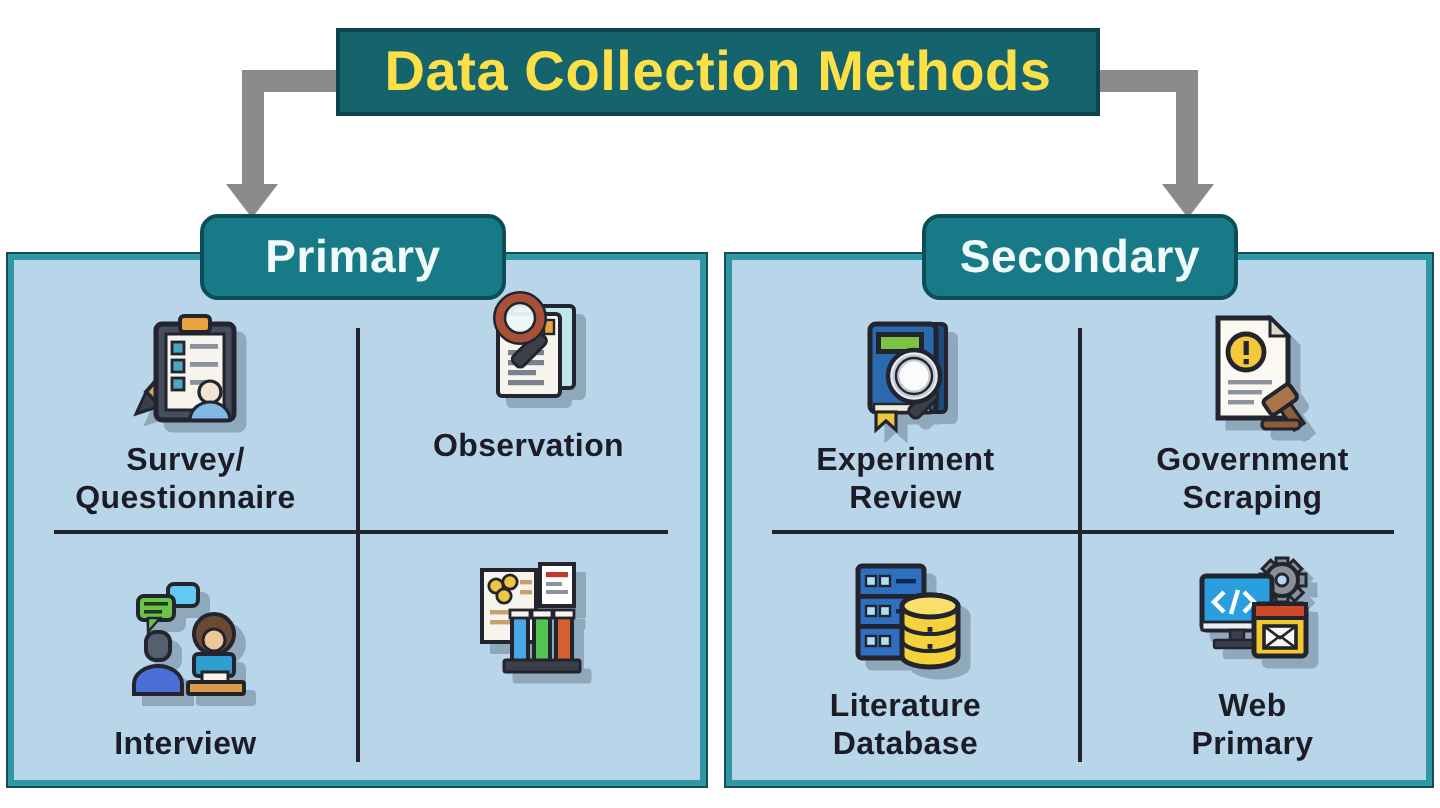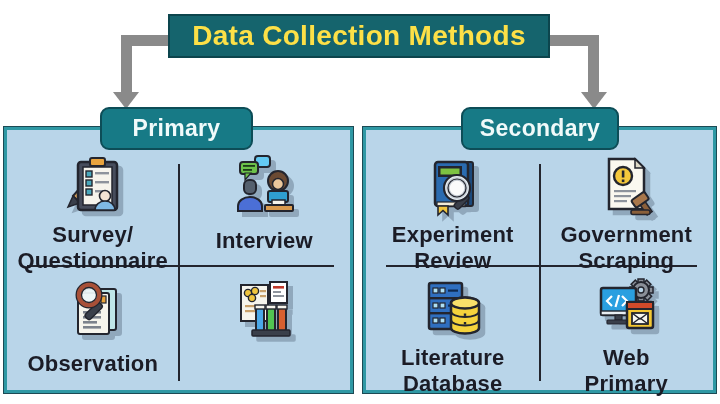--- a/index.html
+++ b/index.html
@@ -59,21 +59,21 @@
   }
   .cell {
     display:flex; flex-direction:column; align-items:center;
     box-sizing:border-box; gap:4px;
   }
   .cell.top { padding-top:24px; }
   .cell.bottom { padding-top:11px; }
   .icon { width:64px; height:64px; }
   .icon svg { filter:drop-shadow(5px 5px 0 rgba(70,85,105,0.35)); }
   .method-label {
-    font-size:22px; font-weight:bold; line-height:1.18; color:#1b1c26;
+    font-size:16px; font-weight:bold; line-height:1.18; color:#1b1c26;
     text-align:center; white-space:pre-line; letter-spacing:0.2px;
   }
   .single { margin-top:6px; }
 </style>
 </head>
 <body>
 
 <div id="stage">
 
   <div class="conn conn-lh"></div>
@@ -114,59 +114,59 @@
             <rect x="25" y="35" width="6" height="6" fill="#49a8bc" stroke="#23252e" stroke-width="1.4"></rect>
             <rect x="34" y="36" width="11" height="2.4" fill="#8d939c"></rect>
             <circle cx="44" cy="42" r="5.5" fill="#f3e3d3" stroke="#23252e" stroke-width="1.6"></circle>
             <path d="M34 56 a10 9 0 0 1 20 0 z" fill="#7fb9e4" stroke="#23252e" stroke-width="1.6"></path>
           </svg>
         </div>
         <div class="method-label">Survey/
 Questionnaire</div>
       </div>
 
-      <div class="cell top">
-        <div class="icon">
-          <svg viewBox="0 0 64 64">
-            <rect x="23" y="2" width="15" height="11" rx="3" fill="#63c9f2" stroke="#23252e" stroke-width="2"></rect>
-            <rect x="8" y="8" width="18" height="12" rx="3" fill="#6cc24a" stroke="#23252e" stroke-width="2"></rect>
-            <polygon points="13,19 19,19 13,26" fill="#6cc24a" stroke="#23252e" stroke-width="1.2"></polygon>
-            <rect x="11" y="11" width="12" height="1.8" fill="#1d3a1a"></rect>
-            <rect x="11" y="15" width="9" height="1.8" fill="#1d3a1a"></rect>
-            <circle cx="46" cy="27" r="10" fill="#6b4a33" stroke="#23252e" stroke-width="2"></circle>
-            <circle cx="46" cy="30" r="5.5" fill="#ecc79b" stroke="#23252e" stroke-width="1.5"></circle>
-            <rect x="36" y="37" width="20" height="11" rx="2" fill="#2f9fd0" stroke="#23252e" stroke-width="2"></rect>
-            <rect x="12" y="26" width="12" height="14" rx="5" fill="#55606e" stroke="#23252e" stroke-width="2"></rect>
-            <path d="M6 57 v-5 a12 9 0 0 1 24 0 v5 z" fill="#4b6fd6" stroke="#23252e" stroke-width="2"></path>
-            <rect x="40" y="46" width="13" height="5" fill="#f6f4ec" stroke="#23252e" stroke-width="1.5"></rect>
-            <rect x="33" y="51" width="28" height="6" rx="1" fill="#d99a4e" stroke="#23252e" stroke-width="2"></rect>
-          </svg>
-        </div>
-        <div class="method-label single">Interview</div>
-      </div>
-
       <div class="cell bottom">
         <div class="icon">
           <svg viewBox="0 0 64 64">
             <rect x="24" y="12" width="31" height="41" rx="2" fill="#bfe6e8" stroke="#23252e" stroke-width="2"></rect>
             <rect x="17" y="16" width="31" height="41" rx="2" fill="#f6f4ec" stroke="#23252e" stroke-width="2"></rect>
             <rect x="40" y="19" width="5" height="7" fill="#e8a33d" stroke="#23252e" stroke-width="1.2"></rect>
             <rect x="22" y="34" width="18" height="2.6" fill="#7c828c"></rect>
             <rect x="22" y="39" width="18" height="2.6" fill="#7c828c"></rect>
             <rect x="22" y="44" width="14" height="2.6" fill="#7c828c"></rect>
             <rect x="22" y="49" width="18" height="2.6" fill="#7c828c"></rect>
             <g transform="rotate(45 38 28)">
               <rect x="35" y="26" width="7" height="20" rx="2.5" fill="#3a3f4a" stroke="#23252e" stroke-width="1.5"></rect>
             </g>
             <circle cx="28" cy="18" r="12.5" fill="none" stroke="#23252e" stroke-width="2"></circle>
             <circle cx="28" cy="18" r="10" fill="#edf6f8" fill-opacity="0.95" stroke="#a85038" stroke-width="4.5"></circle>
             <circle cx="28" cy="18" r="7.5" fill="none" stroke="#23252e" stroke-width="1.3"></circle>
           </svg>
         </div>
         <div class="method-label single">Observation</div>
+      </div>
+
+      <div class="cell top">
+        <div class="icon">
+          <svg viewBox="0 0 64 64">
+            <rect x="23" y="2" width="15" height="11" rx="3" fill="#63c9f2" stroke="#23252e" stroke-width="2"></rect>
+            <rect x="8" y="8" width="18" height="12" rx="3" fill="#6cc24a" stroke="#23252e" stroke-width="2"></rect>
+            <polygon points="13,19 19,19 13,26" fill="#6cc24a" stroke="#23252e" stroke-width="1.2"></polygon>
+            <rect x="11" y="11" width="12" height="1.8" fill="#1d3a1a"></rect>
+            <rect x="11" y="15" width="9" height="1.8" fill="#1d3a1a"></rect>
+            <circle cx="46" cy="27" r="10" fill="#6b4a33" stroke="#23252e" stroke-width="2"></circle>
+            <circle cx="46" cy="30" r="5.5" fill="#ecc79b" stroke="#23252e" stroke-width="1.5"></circle>
+            <rect x="36" y="37" width="20" height="11" rx="2" fill="#2f9fd0" stroke="#23252e" stroke-width="2"></rect>
+            <rect x="12" y="26" width="12" height="14" rx="5" fill="#55606e" stroke="#23252e" stroke-width="2"></rect>
+            <path d="M6 57 v-5 a12 9 0 0 1 24 0 v5 z" fill="#4b6fd6" stroke="#23252e" stroke-width="2"></path>
+            <rect x="40" y="46" width="13" height="5" fill="#f6f4ec" stroke="#23252e" stroke-width="1.5"></rect>
+            <rect x="33" y="51" width="28" height="6" rx="1" fill="#d99a4e" stroke="#23252e" stroke-width="2"></rect>
+          </svg>
+        </div>
+        <div class="method-label single">Interview</div>
       </div>
 
       <div class="cell bottom">
         <div class="icon">
           <svg viewBox="0 0 64 64">
             <rect x="9" y="8" width="27" height="36" fill="#f6f4ec" stroke="#23252e" stroke-width="2"></rect>
             <circle cx="16" cy="16" r="3.6" fill="#f0c53f" stroke="#23252e" stroke-width="1.4"></circle>
             <circle cx="23" cy="14" r="3.6" fill="#f0c53f" stroke="#23252e" stroke-width="1.4"></circle>
             <circle cx="20" cy="21" r="3.6" fill="#f0c53f" stroke="#23252e" stroke-width="1.4"></circle>
             <rect x="28" y="13" width="6" height="2.2" fill="#c9a06a"></rect>

